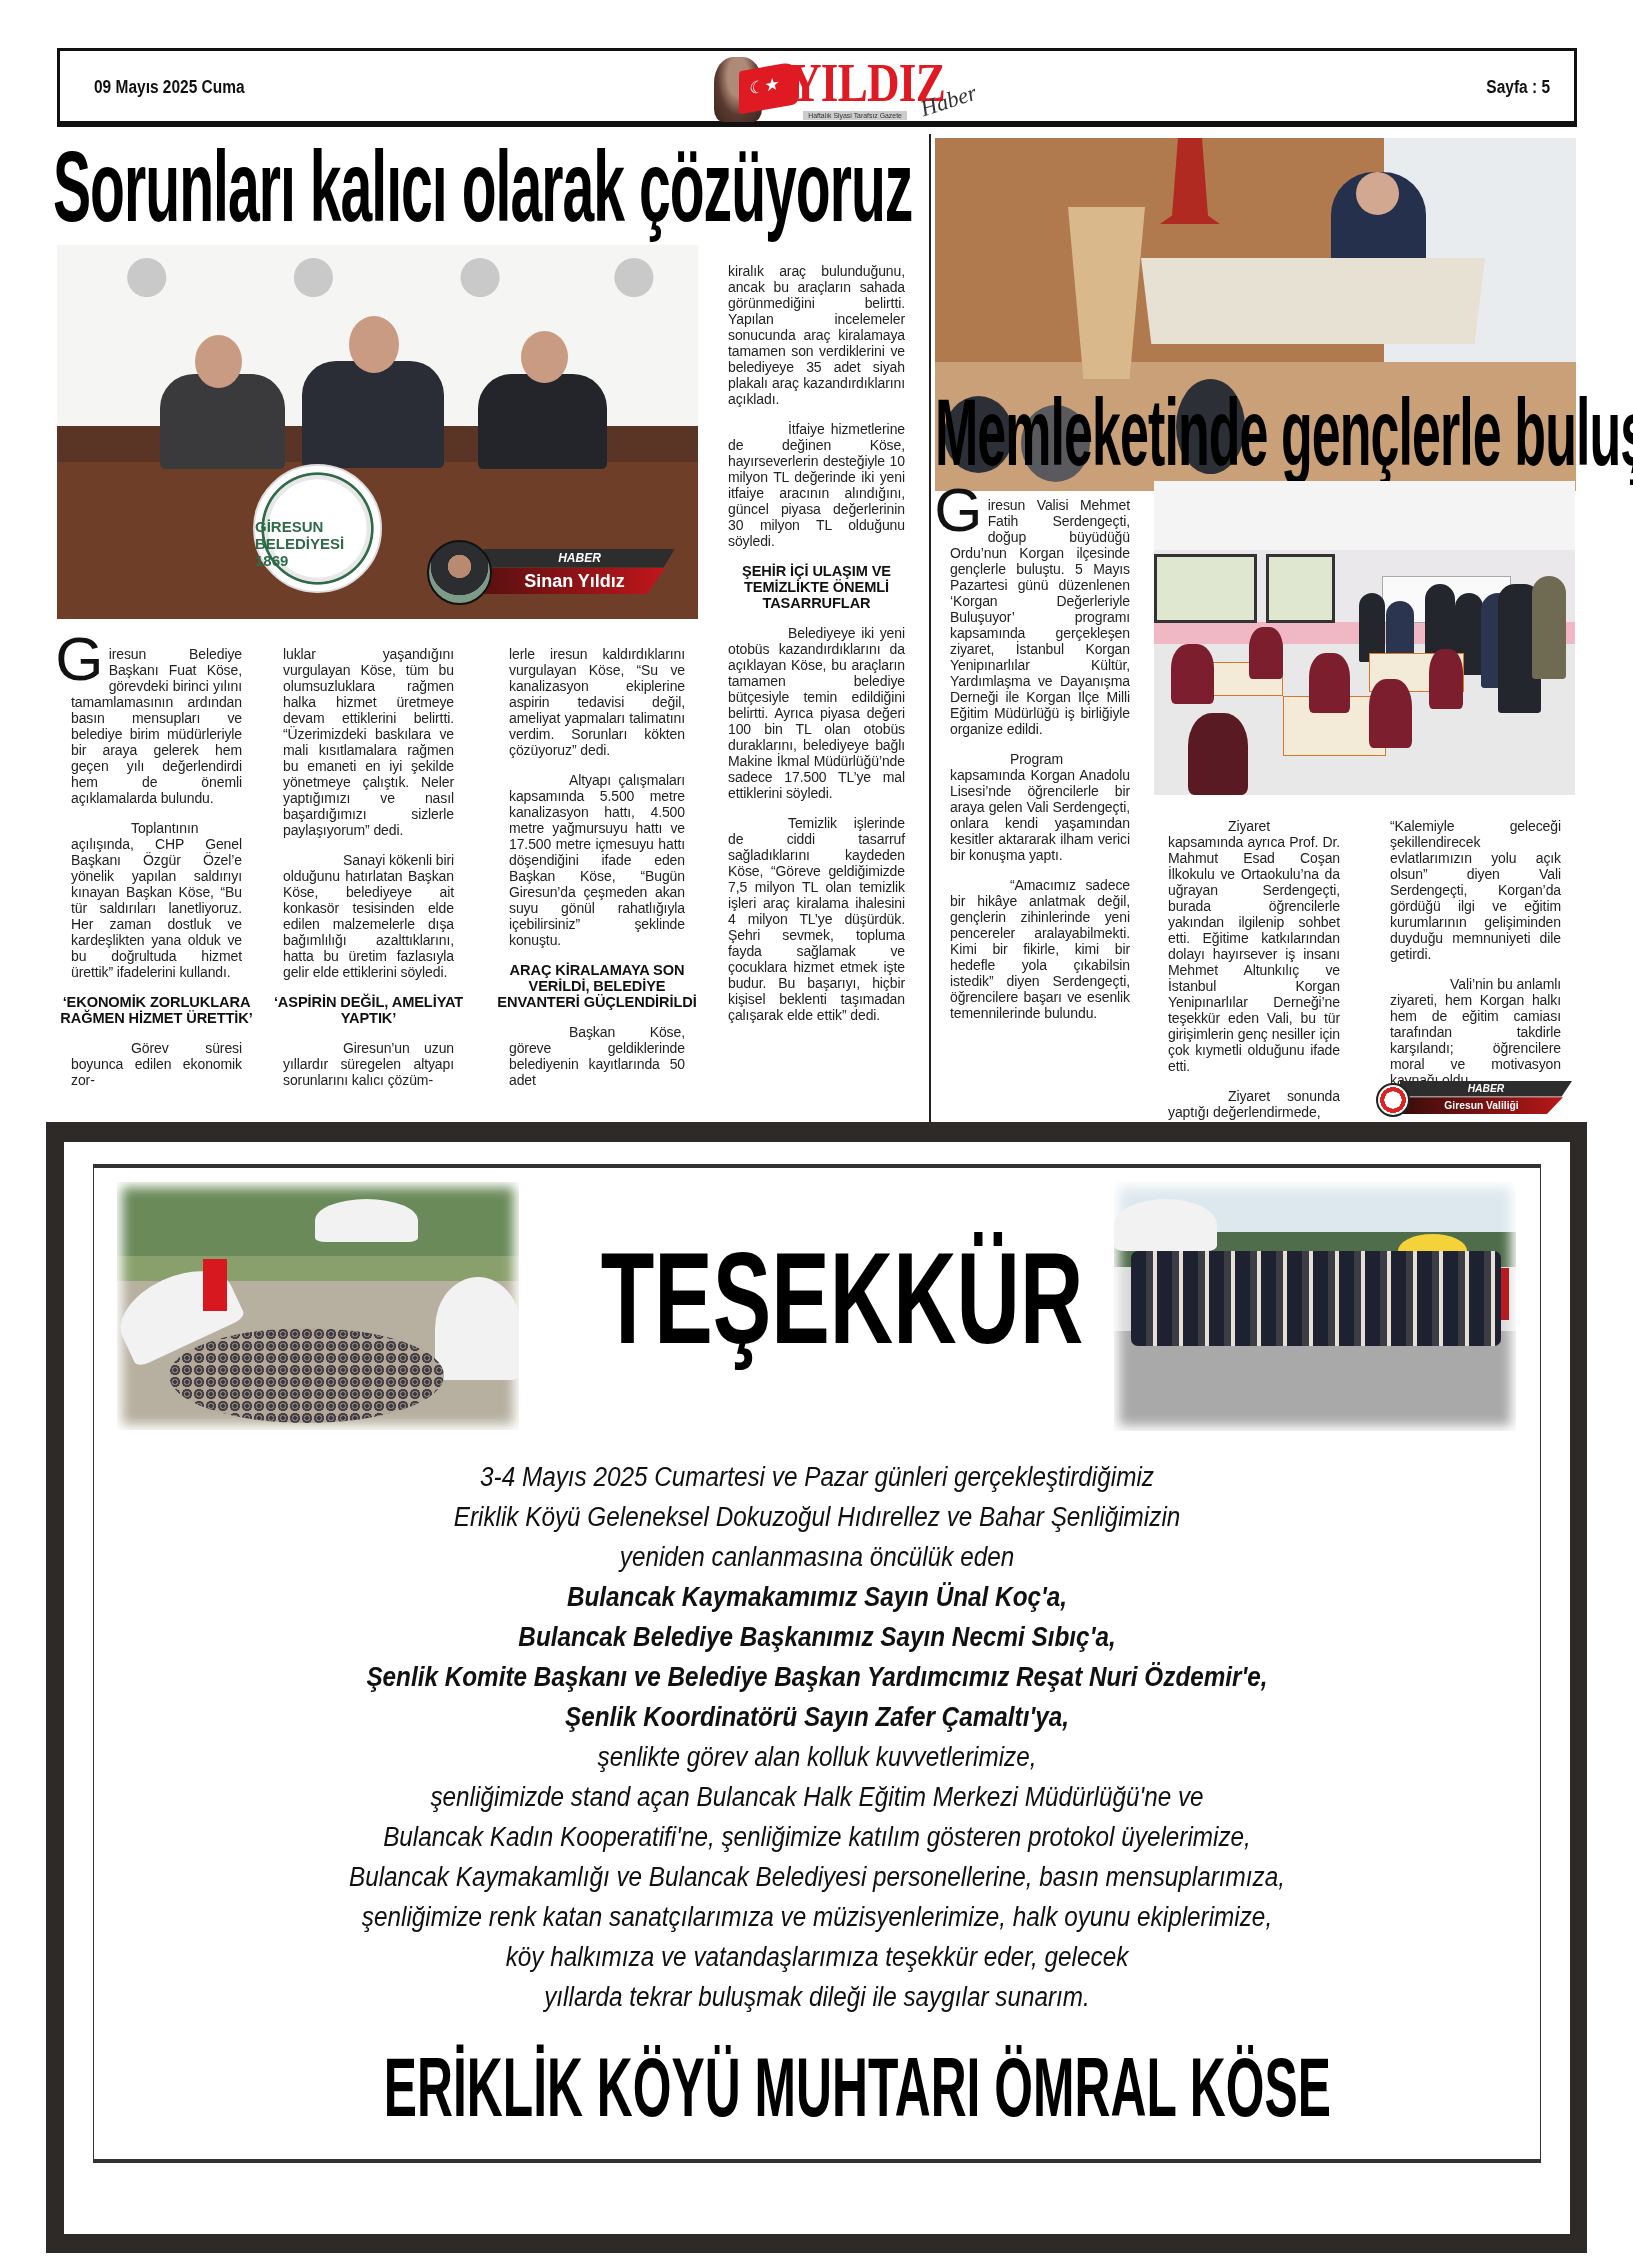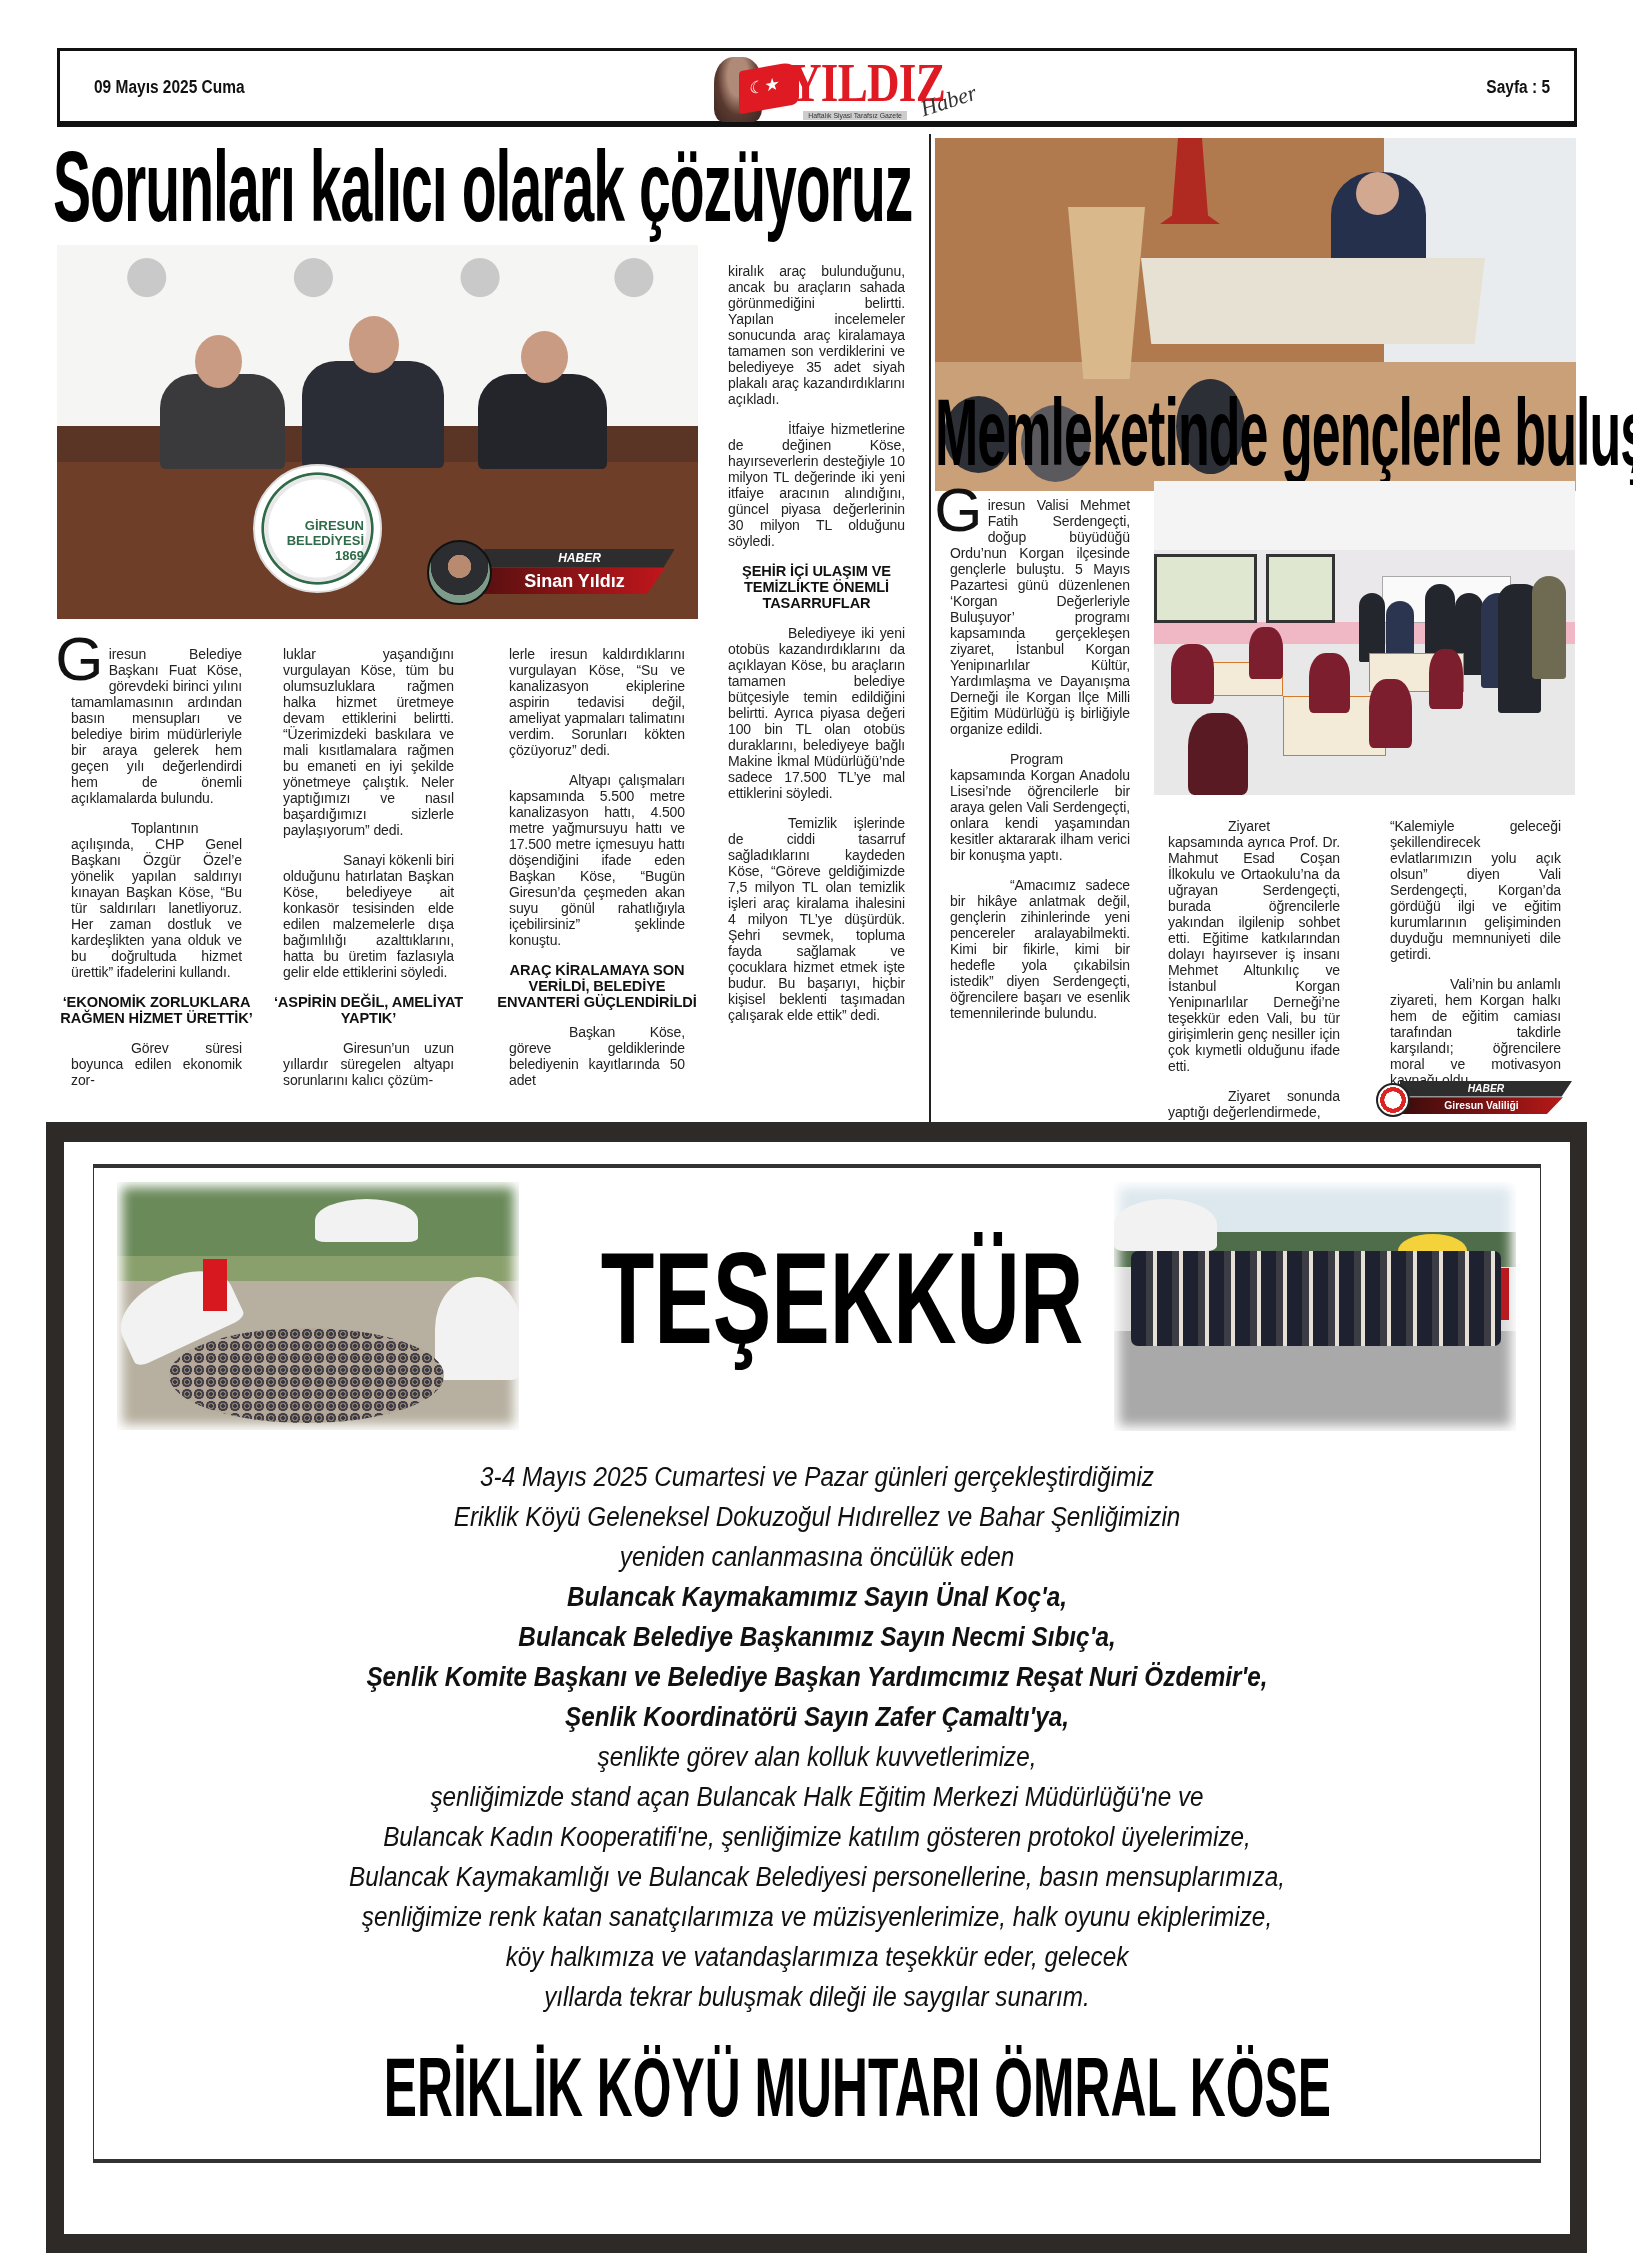--- a/index.html
+++ b/index.html
@@ -68,21 +68,21 @@
       #f5f5f3;
   }
   .meeting-person { position: absolute; background: #2a2d36; border-radius: 34px 34px 5.2px 5.2px; }
   .meeting-head { position: absolute; background: #c99b82; border-radius: 50%; }
   .desk-emblem {
     position: absolute; left: 196px; top: 219px; width: 129px; height: 129px; border-radius: 50%;
     background: radial-gradient(circle, #ffffff 0 55%, #e8e8e8 56% 60%, #2f6b48 61% 63%, #fff 64% 100%);
     border: 2.6px solid #ddd;
   }
   .desk-emblem span {
-    position: absolute; left: 0; right: 16px; top: 52px; text-align: right; font-size: 13px; color: #2f6b48; font-weight: bold;
+    position: absolute; left: 0; right: 0; top: 52px; text-align: left; font-size: 15px; color: #2f6b48; font-weight: bold;
   }
 
   .byline {
     position: absolute; left: 427px; top: 540px; width: 258px; height: 65px;
   }
   .byline-avatar {
     position: absolute; left: 0; top: 0; width: 65px; height: 65px; border-radius: 50%;
     background: radial-gradient(circle at 50% 40%, #b88a70 0 24%, #2c2d30 25% 60%, #7d9b88 61%);
     border: 2.6px solid #111; z-index: 2;
   }

